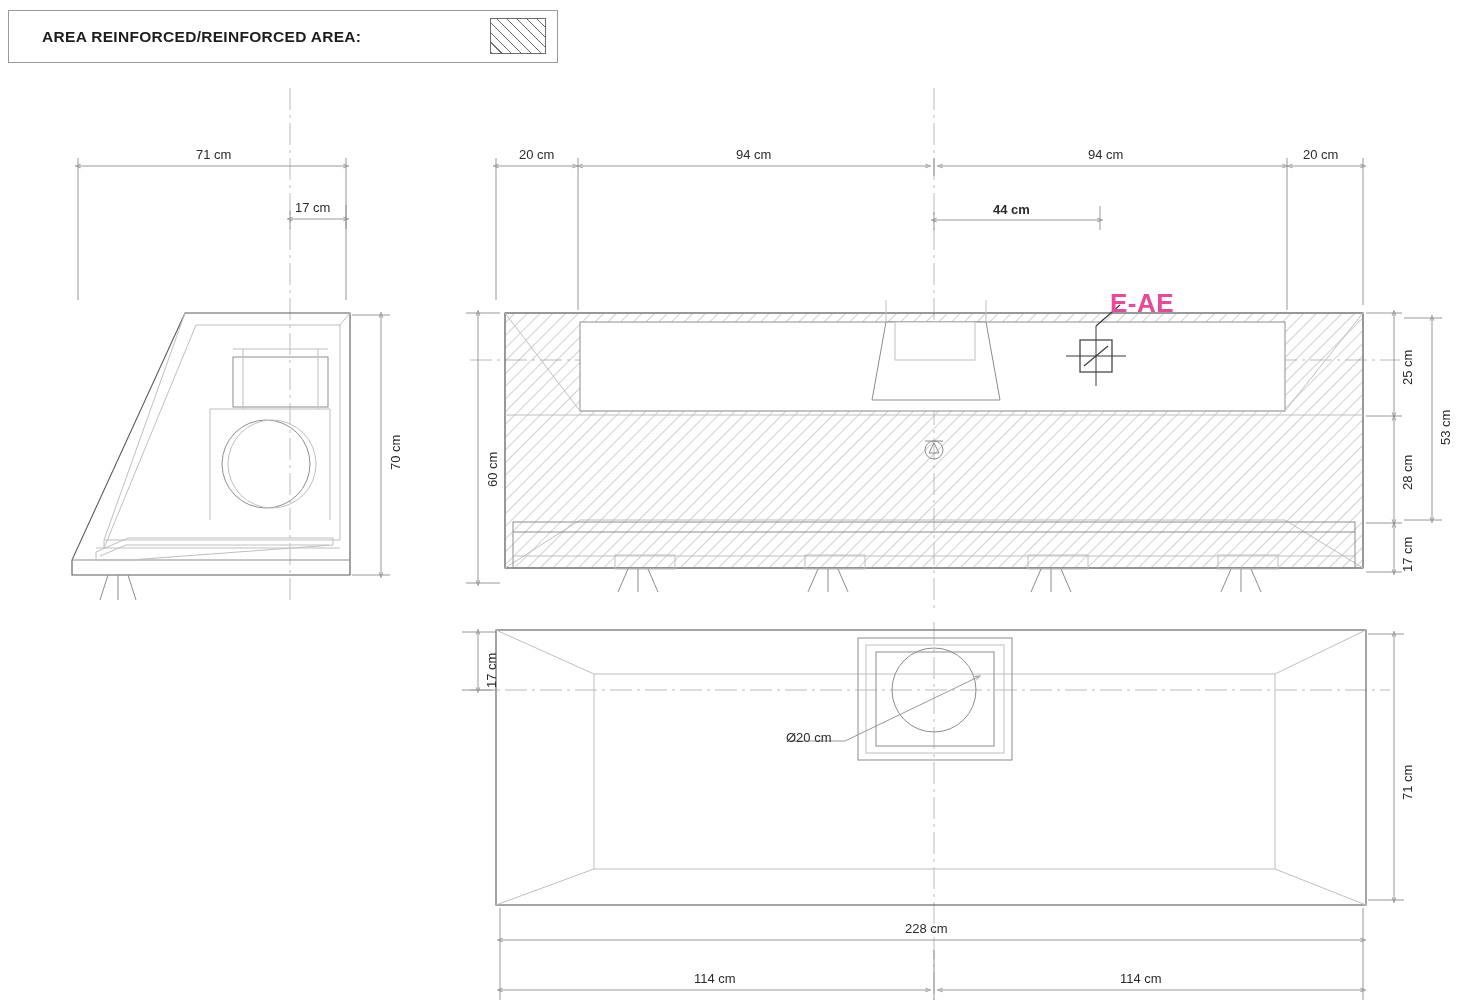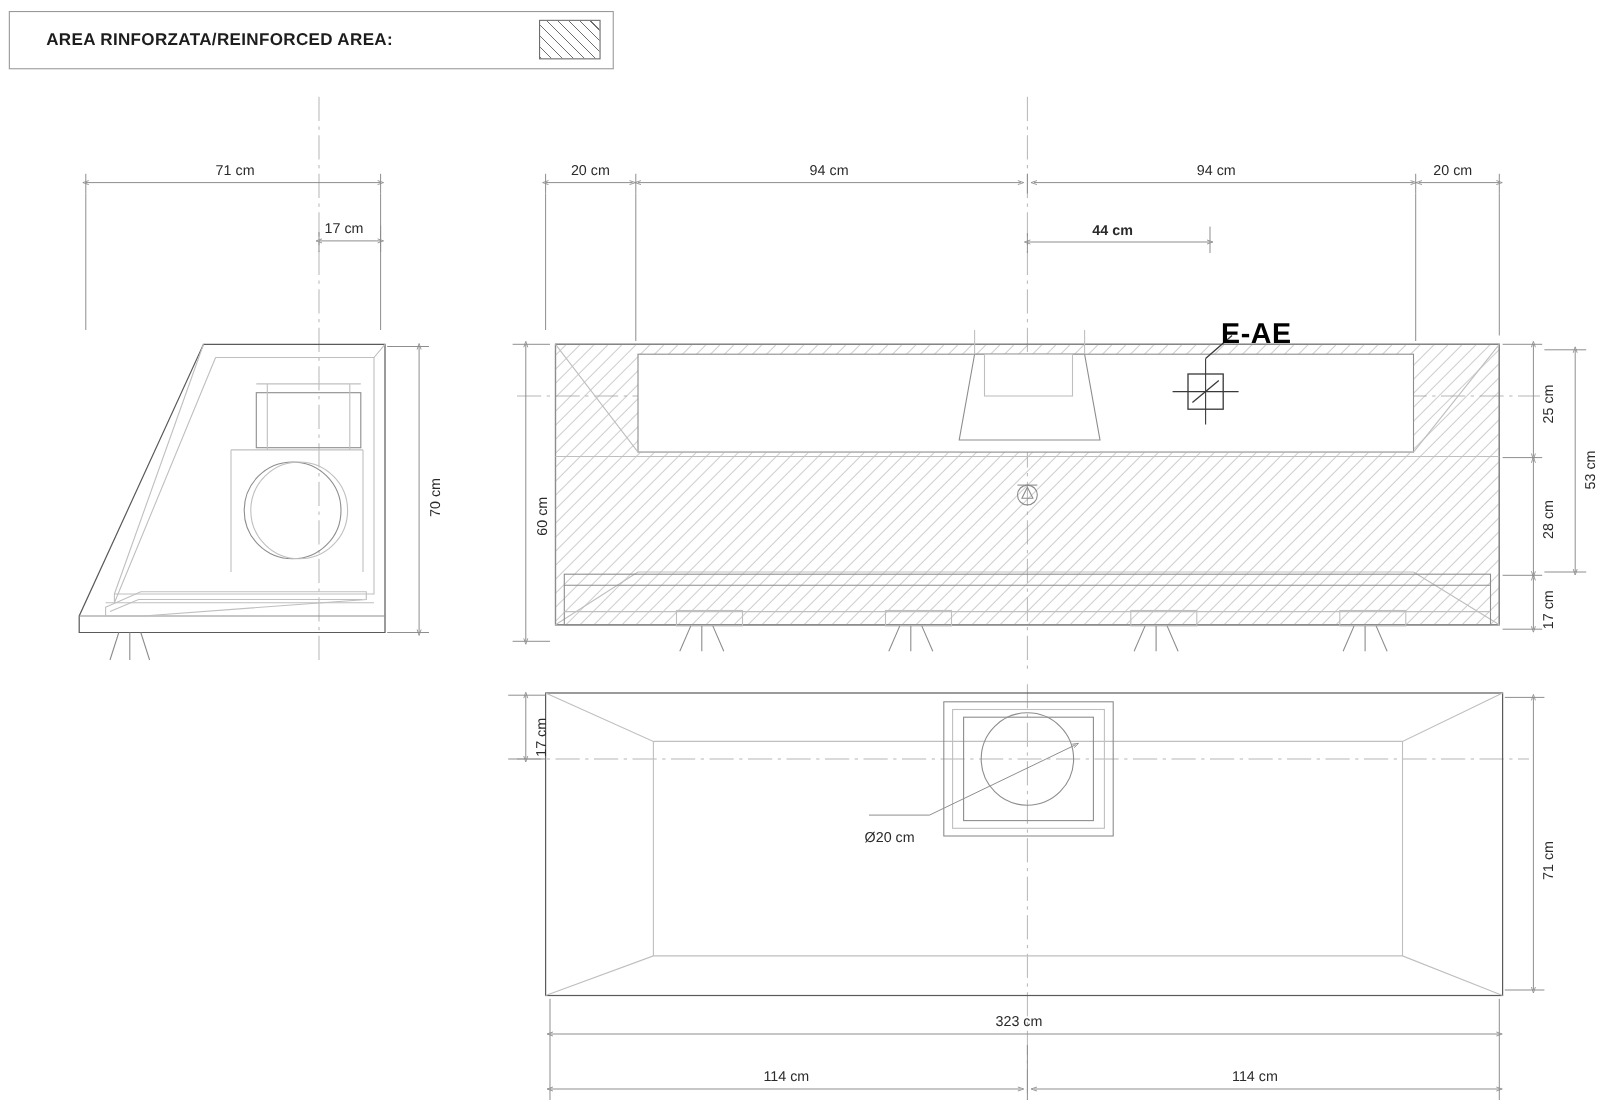--- a/index.html
+++ b/index.html
@@ -55,21 +55,21 @@
     white-space: nowrap;
   }
   .dimtext.vert {
     transform-origin: left top;
     transform: rotate(-90deg);
   }
   .big-label {
     position: absolute;
     font-size: 26px;
     font-weight: bold;
-    color: #000000;
+    color: #ec4899;
     letter-spacing: 0.5px;
   }
   svg.layer {
     position: absolute;
     left: 0;
     top: 0;
     width: 1458px;
     height: 1008px;
   }
   .ln      { stroke: #8d8d8d; stroke-width: 1; fill: none; }
@@ -79,21 +79,21 @@
   .center  { stroke: #b4b4b4; stroke-width: 0.9; fill: none;
              stroke-dasharray: 22 5 3 5; }
   .hatch-fill { fill: url(#hatch45); stroke: #8d8d8d; stroke-width: 1; }
 </style>
 </head>
 <body>
 
 <div id="sheet">
 
   <div class="legend-box"></div>
-  <div class="legend-label">AREA RINFORZATA/REINFORCED AREA:</div>
+  <div class="legend-label">AREA REINFORCED/REINFORCED AREA:</div>
   <div class="legend-swatch"></div>
 
   <svg class="layer" viewBox="0 0 1458 1008">
     <defs>
       <pattern id="hatch45" width="9" height="9" patternUnits="userSpaceOnUse" patternTransform="rotate(45)">
         <line x1="0" y1="0" x2="0" y2="9" stroke="#9a9a9a" stroke-width="0.9"></line>
       </pattern>
       <marker id="arrS" markerWidth="8" markerHeight="8" refX="4" refY="4" orient="auto">
         <path d="M7,2 L1,4 L7,6" fill="none" stroke="#8d8d8d" stroke-width="0.9"></path>
       </marker>
@@ -264,20 +264,20 @@
   <div class="dimtext" style="left:1303px; top:147px;">20 cm</div>
   <div class="dimtext" style="left:993px; top:202px;font-weight:bold;">44 cm</div>
   <div class="dimtext vert" style="left:485px; top:487px;">60 cm</div>
   <div class="dimtext vert" style="left:1400px; top:385px;">25 cm</div>
   <div class="dimtext vert" style="left:1400px; top:490px;">28 cm</div>
   <div class="dimtext vert" style="left:1400px; top:572px;">17 cm</div>
   <div class="dimtext vert" style="left:1438px; top:445px;">53 cm</div>
 
   <div class="dimtext vert" style="left:484px; top:688px;">17 cm</div>
   <div class="dimtext vert" style="left:1400px; top:800px;">71 cm</div>
-  <div class="dimtext" style="left:905px; top:921px;">323 cm</div>
+  <div class="dimtext" style="left:905px; top:921px;">228 cm</div>
   <div class="dimtext" style="left:694px; top:971px;">114 cm</div>
   <div class="dimtext" style="left:1120px; top:971px;">114 cm</div>
-  <div class="dimtext" style="left:786px; top:730px;margin-top:23px;">Ø20 cm</div>
+  <div class="dimtext" style="left:786px; top:730px;">Ø20 cm</div>
 
   <div class="big-label" style="left:1110px; top:288px;">E-AE</div>
 
 </div>
 
 </body></html>

